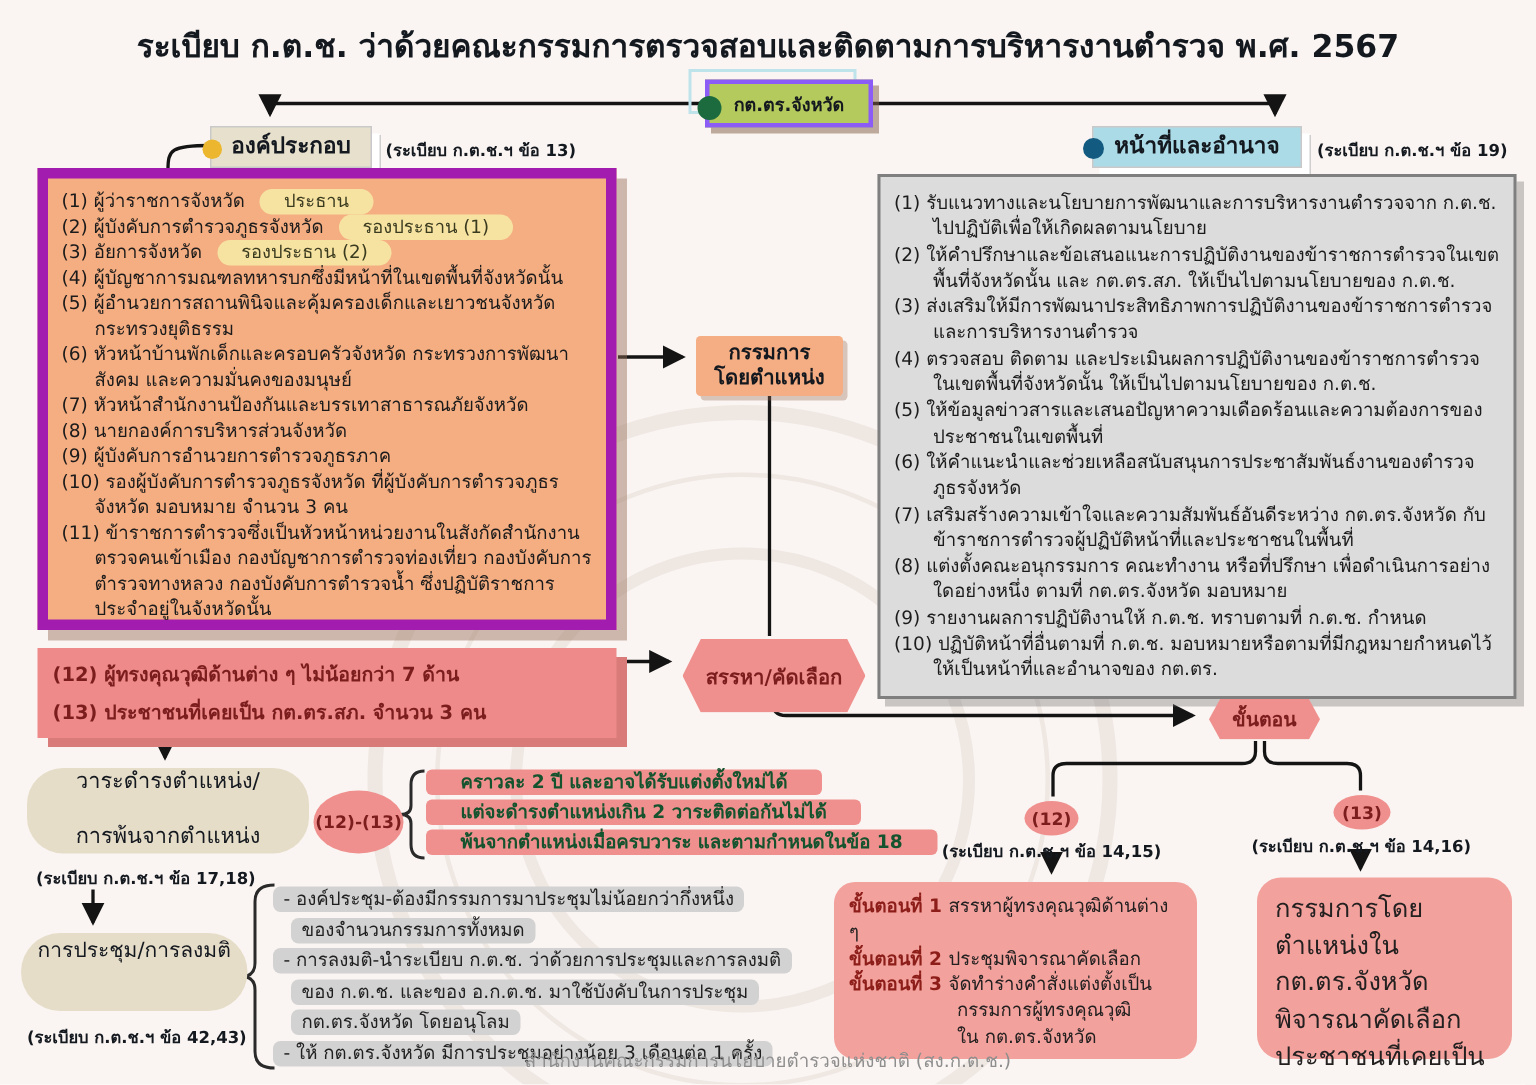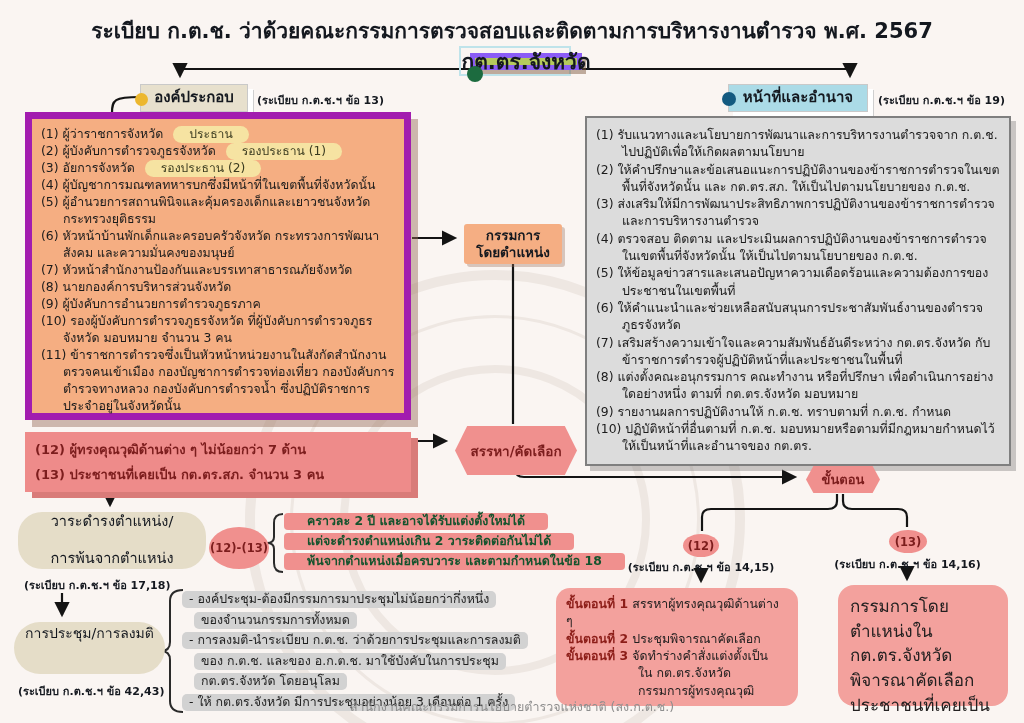--- a/index.html
+++ b/index.html
@@ -14,23 +14,23 @@
   .wm2{left:45px;top:45px;right:45px;bottom:45px;border-width:3px;}
   .wm3{left:95px;top:95px;right:95px;bottom:95px;border-width:8px;}
 
   svg.connectors{position:absolute;left:0;top:0;z-index:1;}
 
   .title{position:absolute;left:0;top:14px;width:100%;text-align:center;font-size:21px;font-weight:bold;color:#14181f;z-index:2;}
 
   .node{position:absolute;z-index:2;}
 
   .root-ghost{position:absolute;left:459px;top:46px;width:112px;height:30px;border:2px solid #bfe3ea;z-index:1;}
-  .root-box{left:470px;top:53px;width:112px;height:17px;background:#b5ca5c;border:5px solid #8b5cf6;
+  .root-box{left:470px;top:53px;width:112px;height:32px;background:#b5ca5c;border:3px solid #8b5cf6;
     box-shadow:4px 4px 0 rgba(130,95,70,.5);display:flex;align-items:center;justify-content:center;
-    font-weight:bold;font-size:21px;color:#14181f;}
+    font-weight:bold;font-size:12px;color:#14181f;}
   .dot{position:absolute;border-radius:50%;}
   .root-dot{left:-8px;top:8px;width:16px;height:16px;background:#1c6b3f;}
 
   .hdr-label{height:28px;display:flex;align-items:flex-start;justify-content:center;font-weight:bold;font-size:15px;color:#14181f;
     box-shadow:5px 5px 0 #ffffff,6px 6px 0 #cfcfcf;border:1px solid #c9c9c9;}
   .comp-label{left:140px;top:84px;width:108px;background:#e7e0cd;}
   .comp-dot{left:-6px;top:8px;width:13px;height:13px;background:#ecb72f;}
   .duty-label{left:728px;top:84px;width:140px;background:#abdbe7;}
   .duty-dot{left:-7px;top:7px;width:14px;height:14px;background:#135a80;}
   .ref{position:absolute;z-index:2;font-size:11px;font-weight:600;color:#14181f;white-space:nowrap;}
@@ -188,22 +188,22 @@
 
   <div class="node ellipse el12">(12)</div>
   <div class="node ellipse el13">(13)</div>
   <div class="ref" style="left:627px;top:558px;width:148px;text-align:center;">(ระเบียบ ก.ต.ช.ฯ ข้อ 14,15)</div>
   <div class="ref" style="left:830px;top:555px;width:155px;text-align:center;">(ระเบียบ ก.ต.ช.ฯ ข้อ 14,16)</div>
 
   <div class="node steps-box" id="steps12">
       <div><span class="step-label">ขั้นตอนที่ 1 </span><span>สรรหาผู้ทรงคุณวุฒิด้านต่าง ๆ</span></div>
       <div><span class="step-label">ขั้นตอนที่ 2 </span><span>ประชุมพิจารณาคัดเลือก</span></div>
       <div><span class="step-label">ขั้นตอนที่ 3 </span><span>จัดทำร่างคำสั่งแต่งตั้งเป็น</span></div>
+      <div class="step-cont">กรรมการผู้ทรงคุณวุฒิ</div>
       <div class="step-cont">ใน กต.ตร.จังหวัด</div>
-      <div class="step-cont">กรรมการผู้ทรงคุณวุฒิ</div>
     </div>
   <div class="node box13" id="box13">
       <div>กรรมการโดยตำแหน่งใน</div>
       <div>กต.ตร.จังหวัด พิจารณาคัดเลือก</div>
       <div>ประชาชนที่เคยเป็น กต.ตร.สภ.</div>
       <div>ตามที่ กต.ตร.สภ. เสนอ</div>
       <div>จำนวน 9 ราย</div>
     </div>
 
   <div class="node pill term-box">

